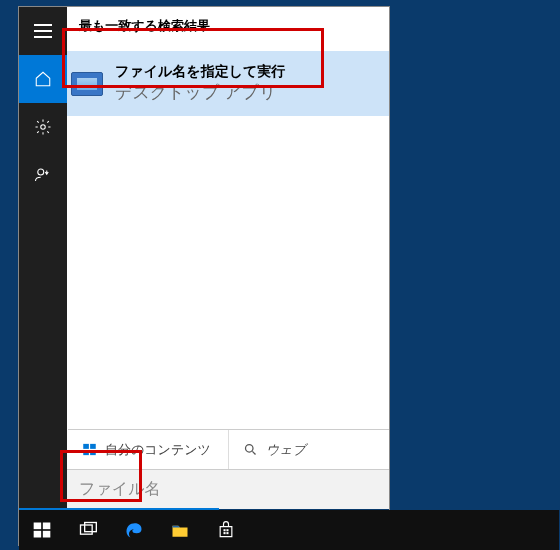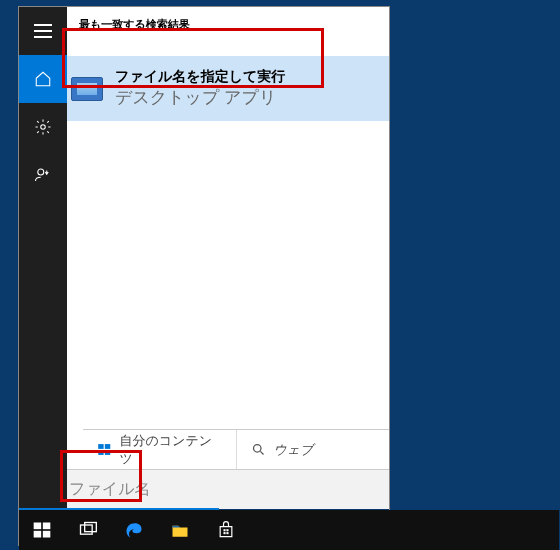--- a/index.html
+++ b/index.html
@@ -53,22 +53,22 @@
     .hamburger { flex-direction: column; gap: 4px; }
     .hamburger span { display: block; width: 18px; height: 2px; background: #fff; }
     .main {
       flex: 1;
       background: #fff;
       display: flex;
       flex-direction: column;
       position: relative;
     }
     .header {
-      padding: 10px 12px 24px;
-      font-size: 11px;
+      padding: 10px 12px 16px;
+      font-size: 13px;
       font-weight: bold;
       color: #000;
     }
     .result-item {
       display: flex;
       align-items: center;
       padding: 12px 4px;
       background: #cde3f8;
       gap: 12px;
     }
@@ -105,21 +105,21 @@
       position: absolute;
       border: 3px solid #d00000;
       pointer-events: none;
     }
     .annot-result { left: 62px; top: 28px; width: 262px; height: 60px; }
     .annot-input  { left: 60px; top: 450px; width: 82px; height: 52px; }
 
     .bottom-tabs {
       position: absolute;
       bottom: 40px;
-      left: 16px; right: 0;
+      left: 1px; right: 0;
       display: flex;
       border-top: 1px solid #ccc;
       background: #fff;
       height: 40px;
     }
     .tab {
       flex: 1;
       display: flex;
       align-items: center;
       gap: 8px;
@@ -137,21 +137,21 @@
       background: #f2f2f2;
       border-top: 1px solid #ccc;
       display: flex;
       align-items: center;
     }
     .search-field input {
       border: none;
       background: transparent;
       font-size: 16px;
       color: #888;
-      padding: 6px 2px;
+      padding: 6px 12px;
       outline: none;
       font-family: inherit;
       width: 100%;
     }
 
     .taskbar {
       position: absolute;
       left: 19px;
       bottom: 0;
       width: 540px;

